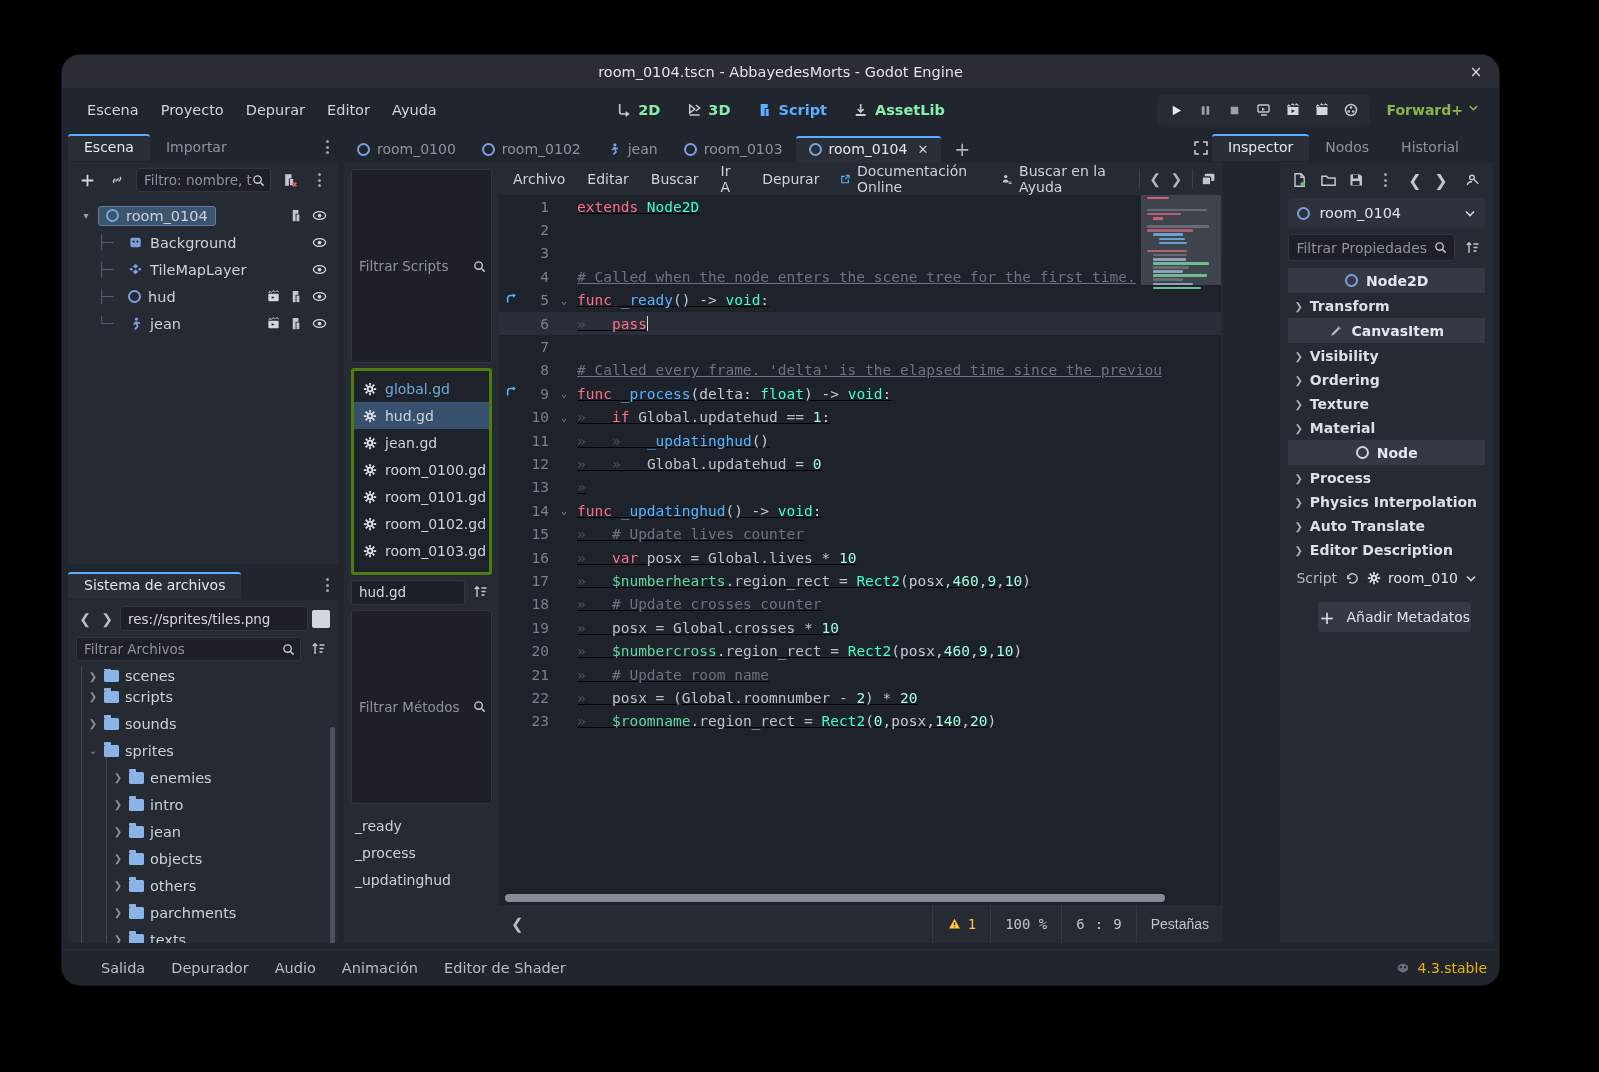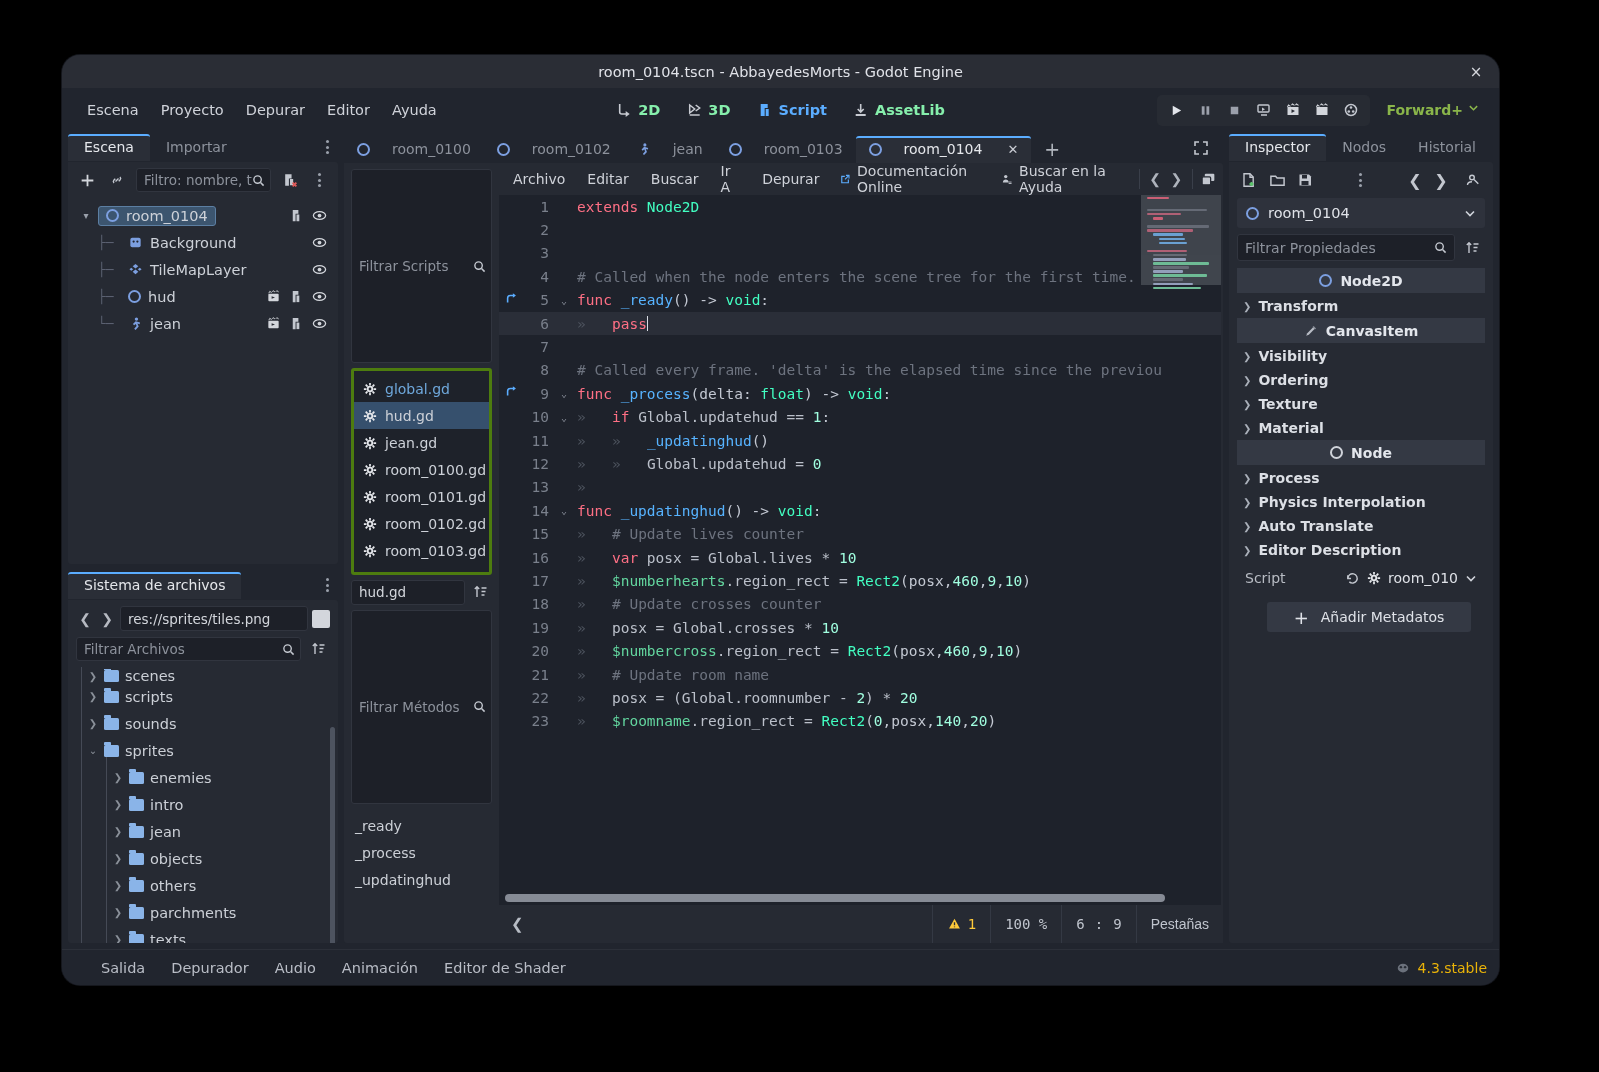--- a/index.html
+++ b/index.html
@@ -164,21 +164,21 @@
   }
   .guide{ position:absolute; width:1px; background:#454a56; }
 
   
   .center{ flex:1; display:flex; flex-direction:column; min-width:0; gap:0; }
   .sc-tabs{
     height:31px; display:flex; align-items:flex-end; background:#21252e; flex:none;
     position:relative;
   }
   .sctab{
-    display:flex;align-items:center;gap:22px;
+    display:flex;align-items:center;gap:7px;
     padding:5px 13px 6px 13px; font-size:14px; color:#8d929c; cursor:pointer;
     border-radius:3px 3px 0 0; white-space:nowrap;
   }
   .sctab.active{ background:#2a2e37; color:#e5e7eb; border-top:2px solid #5badff; padding-top:3px; }
   .sctab .x{ color:#c9ccd3; font-size:13px; font-weight:bold; margin-left:3px;}
   .addtab{ color:#b0b5bd; font-size:19px; padding:0 13px 3px 13px; cursor:pointer; }
   .expand{ margin-left:auto; padding:0 14px 3px; color:#c3c7cf; cursor:pointer; }
 
   .sc-body{ flex:1; display:flex; min-height:0; background:#262a33; border-radius:0 3px 3px 3px;}
   .sc-left{ width:153px; flex:none; display:flex;flex-direction:column; padding:6px 5px 6px 7px; gap:5px; min-height:0;}
@@ -205,21 +205,21 @@
   .sep{ width:1px;height:20px;background:#3a3f4a;margin:0 3px;}
   .navbtn{ width:22px;height:22px;display:flex;align-items:center;justify-content:center;color:#aeb3bc;cursor:pointer;font-size:14px;}
 
   .editorwrap{ flex:1; display:flex; flex-direction:column; min-height:0; background:#1e222b; margin:0 2px; position:relative;}
   .code{ flex:1; position:relative; overflow:hidden; font-family:"DejaVu Sans Mono", monospace; font-size:14.5px;}
   .cline{ display:flex; align-items:center; height:23.4px; white-space:pre; }
   .cline.hl{ background:#2a2e38; }
   .gut-bp{ width:26px; text-align:center; flex:none; color:#5badff; font-size:12px;}
   .lnum{ width:32px; text-align:right; color:#7a808c; flex:none; padding-right:8px;}
   .fold{ width:14px; text-align:center; color:#8d939e; font-size:10px; flex:none;}
-  .ctext{ padding-left:6px; }
+  .ctext{ padding-left:6px;text-decoration:underline; }
   .tab{ color:#4d535e; }
   .kw{ color:#ff7085; }
   .fn{ color:#57b3ff; }
   .type{ color:#42ffc2; }
   .cmt{ color:#6d737f; }
   .num{ color:#a1ffe0; }
   .var{ color:#bbc0ca; }
   .node{ color:#63d69f; }
   .plain{ color:#c3c8d2; }
   .cursor{ display:inline-block;width:1.5px;height:15px;background:#d8dbe2;vertical-align:-2px;}
@@ -234,21 +234,21 @@
   .statusbar{
     height:38px; display:flex; align-items:center; flex:none;
     background:#262a33; font-family:"DejaVu Sans Mono", monospace; font-size:14px; color:#c0c5ce;
   }
   .st-left{ padding:0 14px; color:#b7bcc5; cursor:pointer; font-family:"DejaVu Sans",sans-serif; font-size:15px;}
   .st-cell{ padding:0 14px; height:100%; display:flex;align-items:center; border-left:1px solid #343944; }
   .st-right{ margin-left:auto; display:flex; height:100%; align-items:center;}
   .warn{ color:#ffca3a; display:flex;align-items:center;gap:6px;}
 
   
-  .rightcol{ width:264px; flex:none; display:flex; flex-direction:column; min-height:0;}
+  .rightcol{ width:264px; flex:none; display:flex; flex-direction:column; min-height:0;align-items:flex-end;}
   .insp-toolbar{ display:flex;align-items:center;gap:4px; padding:6px 8px; flex:none;}
   .insp-ico{ width:24px;height:24px;display:flex;align-items:center;justify-content:center;cursor:pointer;border-radius:3px;color:#c3c7cf;}
   .objbar{
     margin:0 8px 6px; background:#2e323c; border-radius:3px; height:30px;
     display:flex;align-items:center; gap:9px; padding:0 9px; color:#dfe2e8; font-size:14.5px; cursor:pointer;
   }
   .inspsearch{
     margin:0 8px 7px; background:#1d2028;border:1px solid #31353f;border-radius:3px;height:27px;
     display:flex;align-items:center;padding:0 7px; color:#8d929c; font-size:14px; cursor:text;
   }

